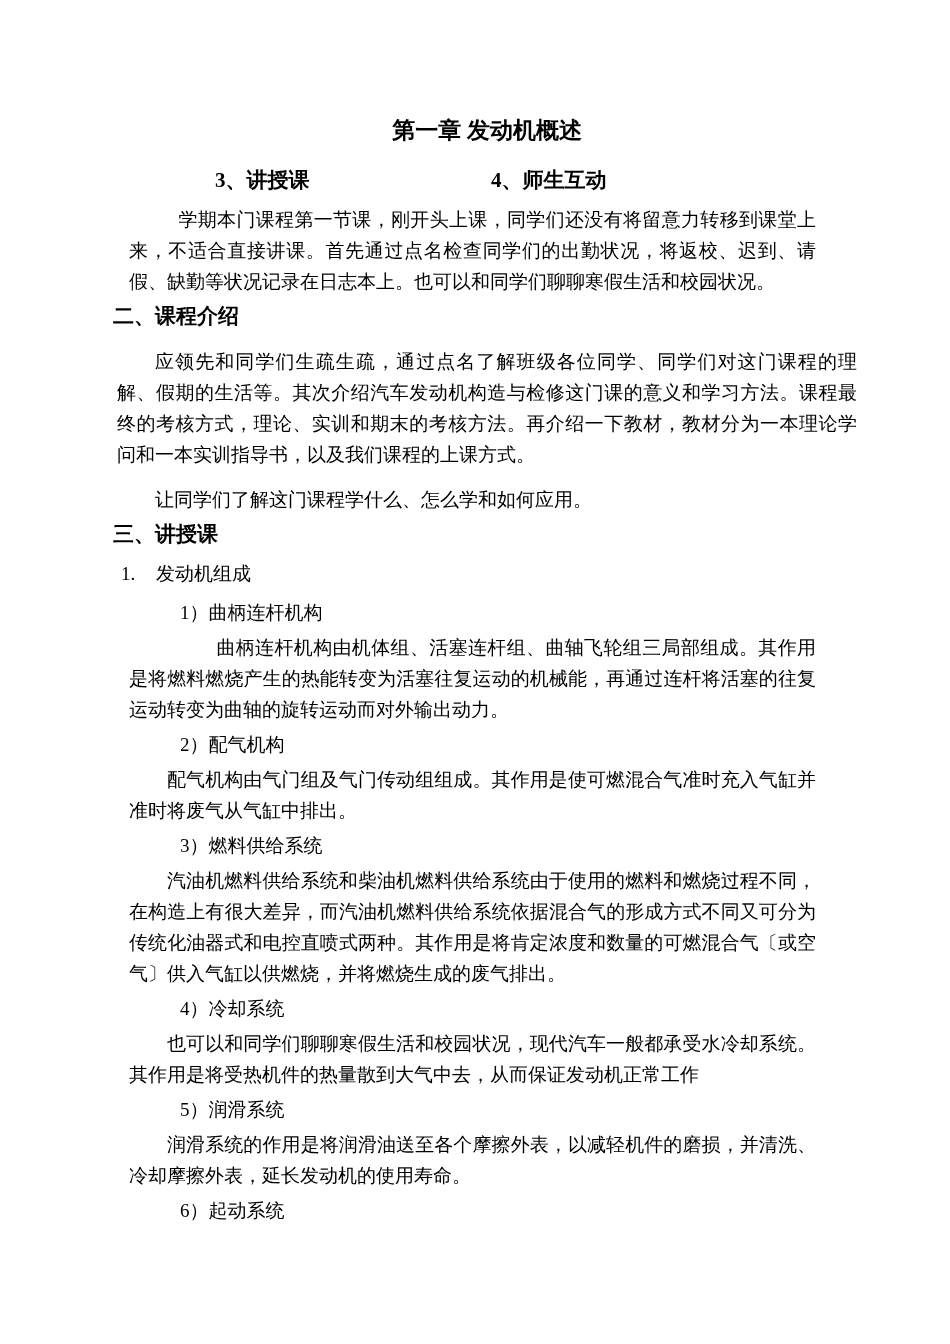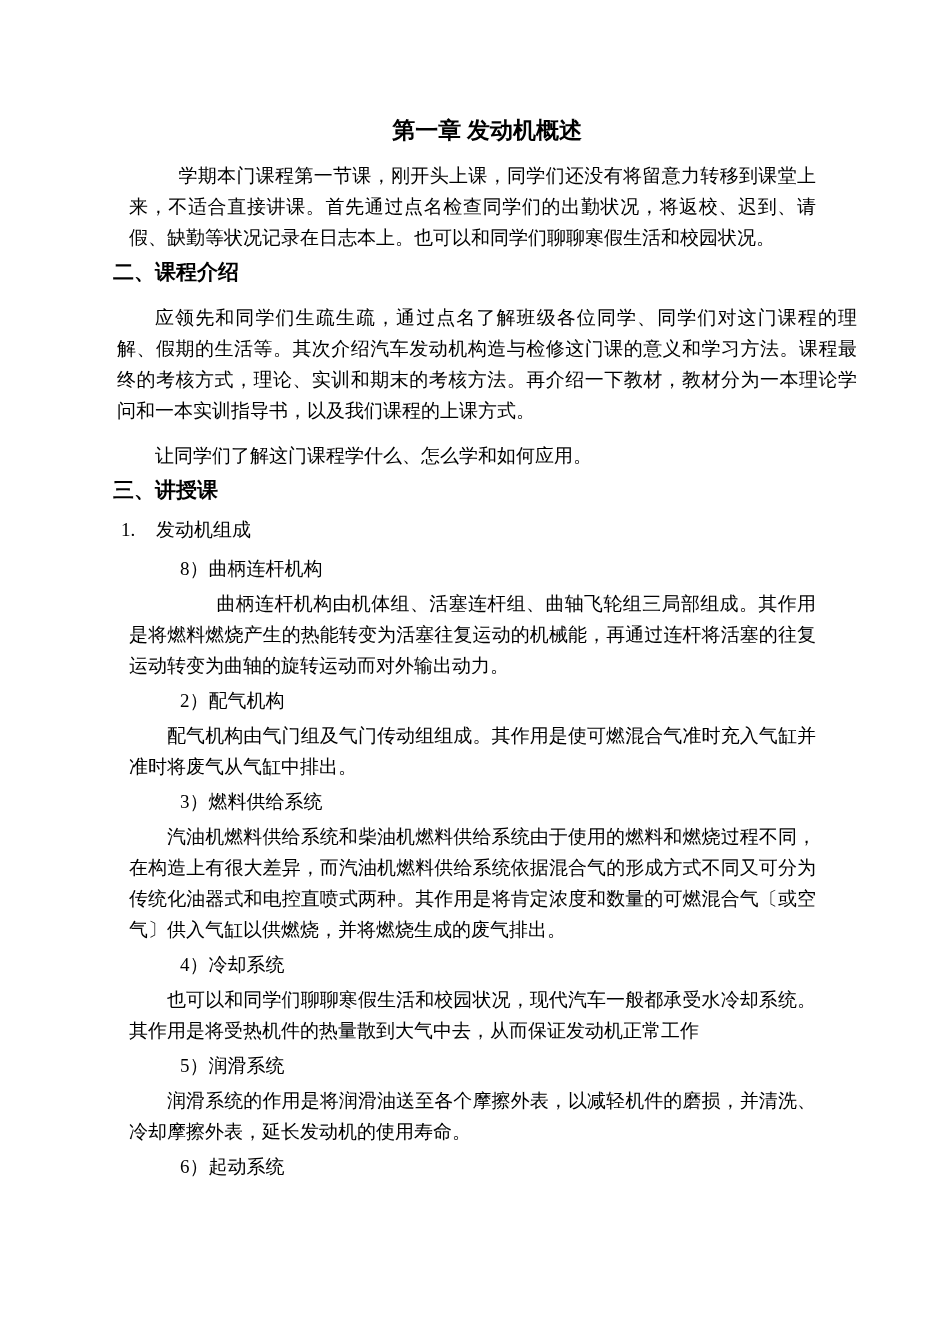--- a/index.html
+++ b/index.html
@@ -65,32 +65,37 @@
   }
   .b-p2 { text-indent: 2em; }
   .b-p2a { text-indent: 4.6em; }
 </style>
 </head>
 <body>
 
 <div class="page">
   <h1 class="title">第一章 发动机概述</h1>
   <div class="methods">
+      <div class="m-row">
+        <span class="m-label"></span>
+        <span class="m-col c1">3、讲授课</span>
+        <span class="m-col c2">4、师生互动</span>
+      </div>
     </div>
   <div class="content">
       <div class="b-p1">学期本门课程第一节课，刚开头上课，同学们还没有将留意力转移到课堂上来，不适合直接讲课。首先通过点名检查同学们的出勤状况，将返校、迟到、请假、缺勤等状况记录在日志本上。也可以和同学们聊聊寒假生活和校园状况。</div>
       <div class="b-h1">二、课程介绍</div>
       <div class="b-p">应领先和同学们生疏生疏，通过点名了解班级各位同学、同学们对这门课程的理解、假期的生活等。其次介绍汽车发动机构造与检修这门课的意义和学习方法。课程最终的考核方式，理论、实训和期末的考核方法。再介绍一下教材，教材分为一本理论学问和一本实训指导书，以及我们课程的上课方式。</div>
       <div class="b-p">让同学们了解这门课程学什么、怎么学和如何应用。</div>
       <div class="b-h1">三、讲授课</div>
       <div class="b-num">
         <span class="num-marker">1.</span>
         <span>发动机组成</span>
       </div>
-      <div class="b-sub">8）曲柄连杆机构</div>
+      <div class="b-sub">1）曲柄连杆机构</div>
       <div class="b-p2a">曲柄连杆机构由机体组、活塞连杆组、曲轴飞轮组三局部组成。其作用是将燃料燃烧产生的热能转变为活塞往复运动的机械能，再通过连杆将活塞的往复运动转变为曲轴的旋转运动而对外输出动力。</div>
       <div class="b-sub">2）配气机构</div>
       <div class="b-p2">配气机构由气门组及气门传动组组成。其作用是使可燃混合气准时充入气缸并准时将废气从气缸中排出。</div>
       <div class="b-sub">3）燃料供给系统</div>
       <div class="b-p2">汽油机燃料供给系统和柴油机燃料供给系统由于使用的燃料和燃烧过程不同，在构造上有很大差异，而汽油机燃料供给系统依据混合气的形成方式不同又可分为传统化油器式和电控直喷式两种。其作用是将肯定浓度和数量的可燃混合气〔或空气〕供入气缸以供燃烧，并将燃烧生成的废气排出。</div>
       <div class="b-sub">4）冷却系统</div>
       <div class="b-p2">也可以和同学们聊聊寒假生活和校园状况，现代汽车一般都承受水冷却系统。其作用是将受热机件的热量散到大气中去，从而保证发动机正常工作</div>
       <div class="b-sub">5）润滑系统</div>
       <div class="b-p2">润滑系统的作用是将润滑油送至各个摩擦外表，以减轻机件的磨损，并清洗、冷却摩擦外表，延长发动机的使用寿命。</div>
       <div class="b-sub">6）起动系统</div>

